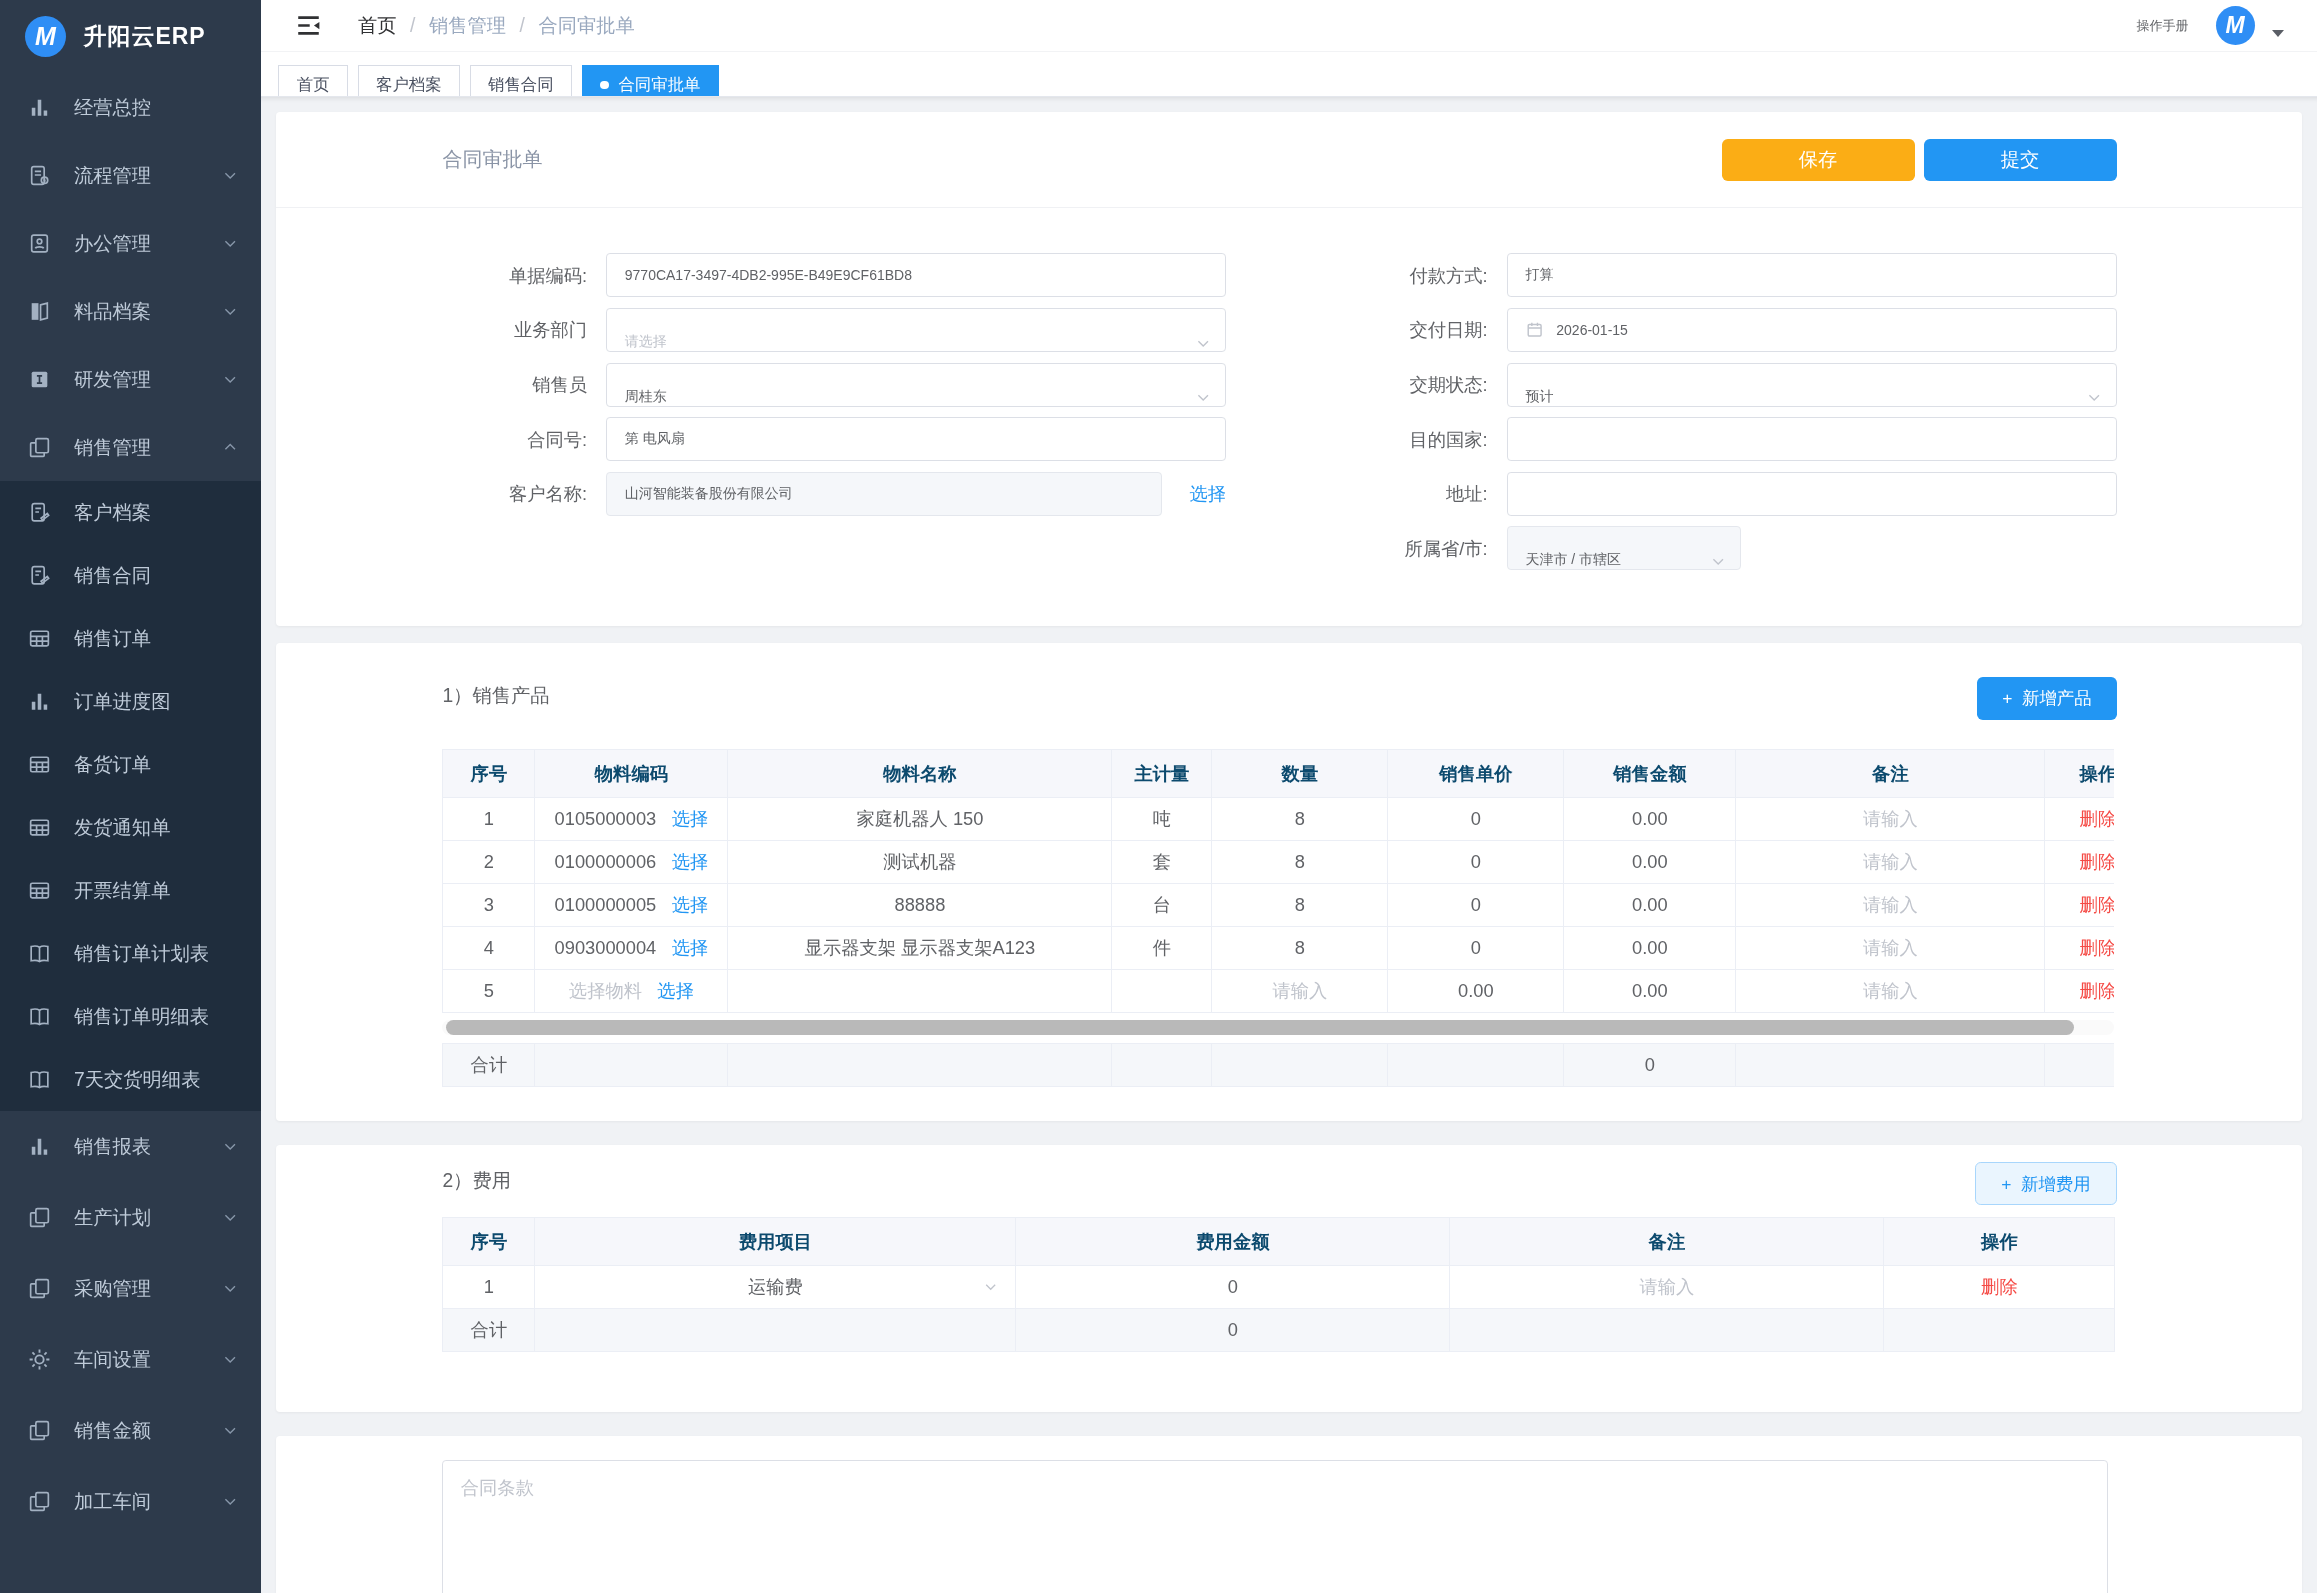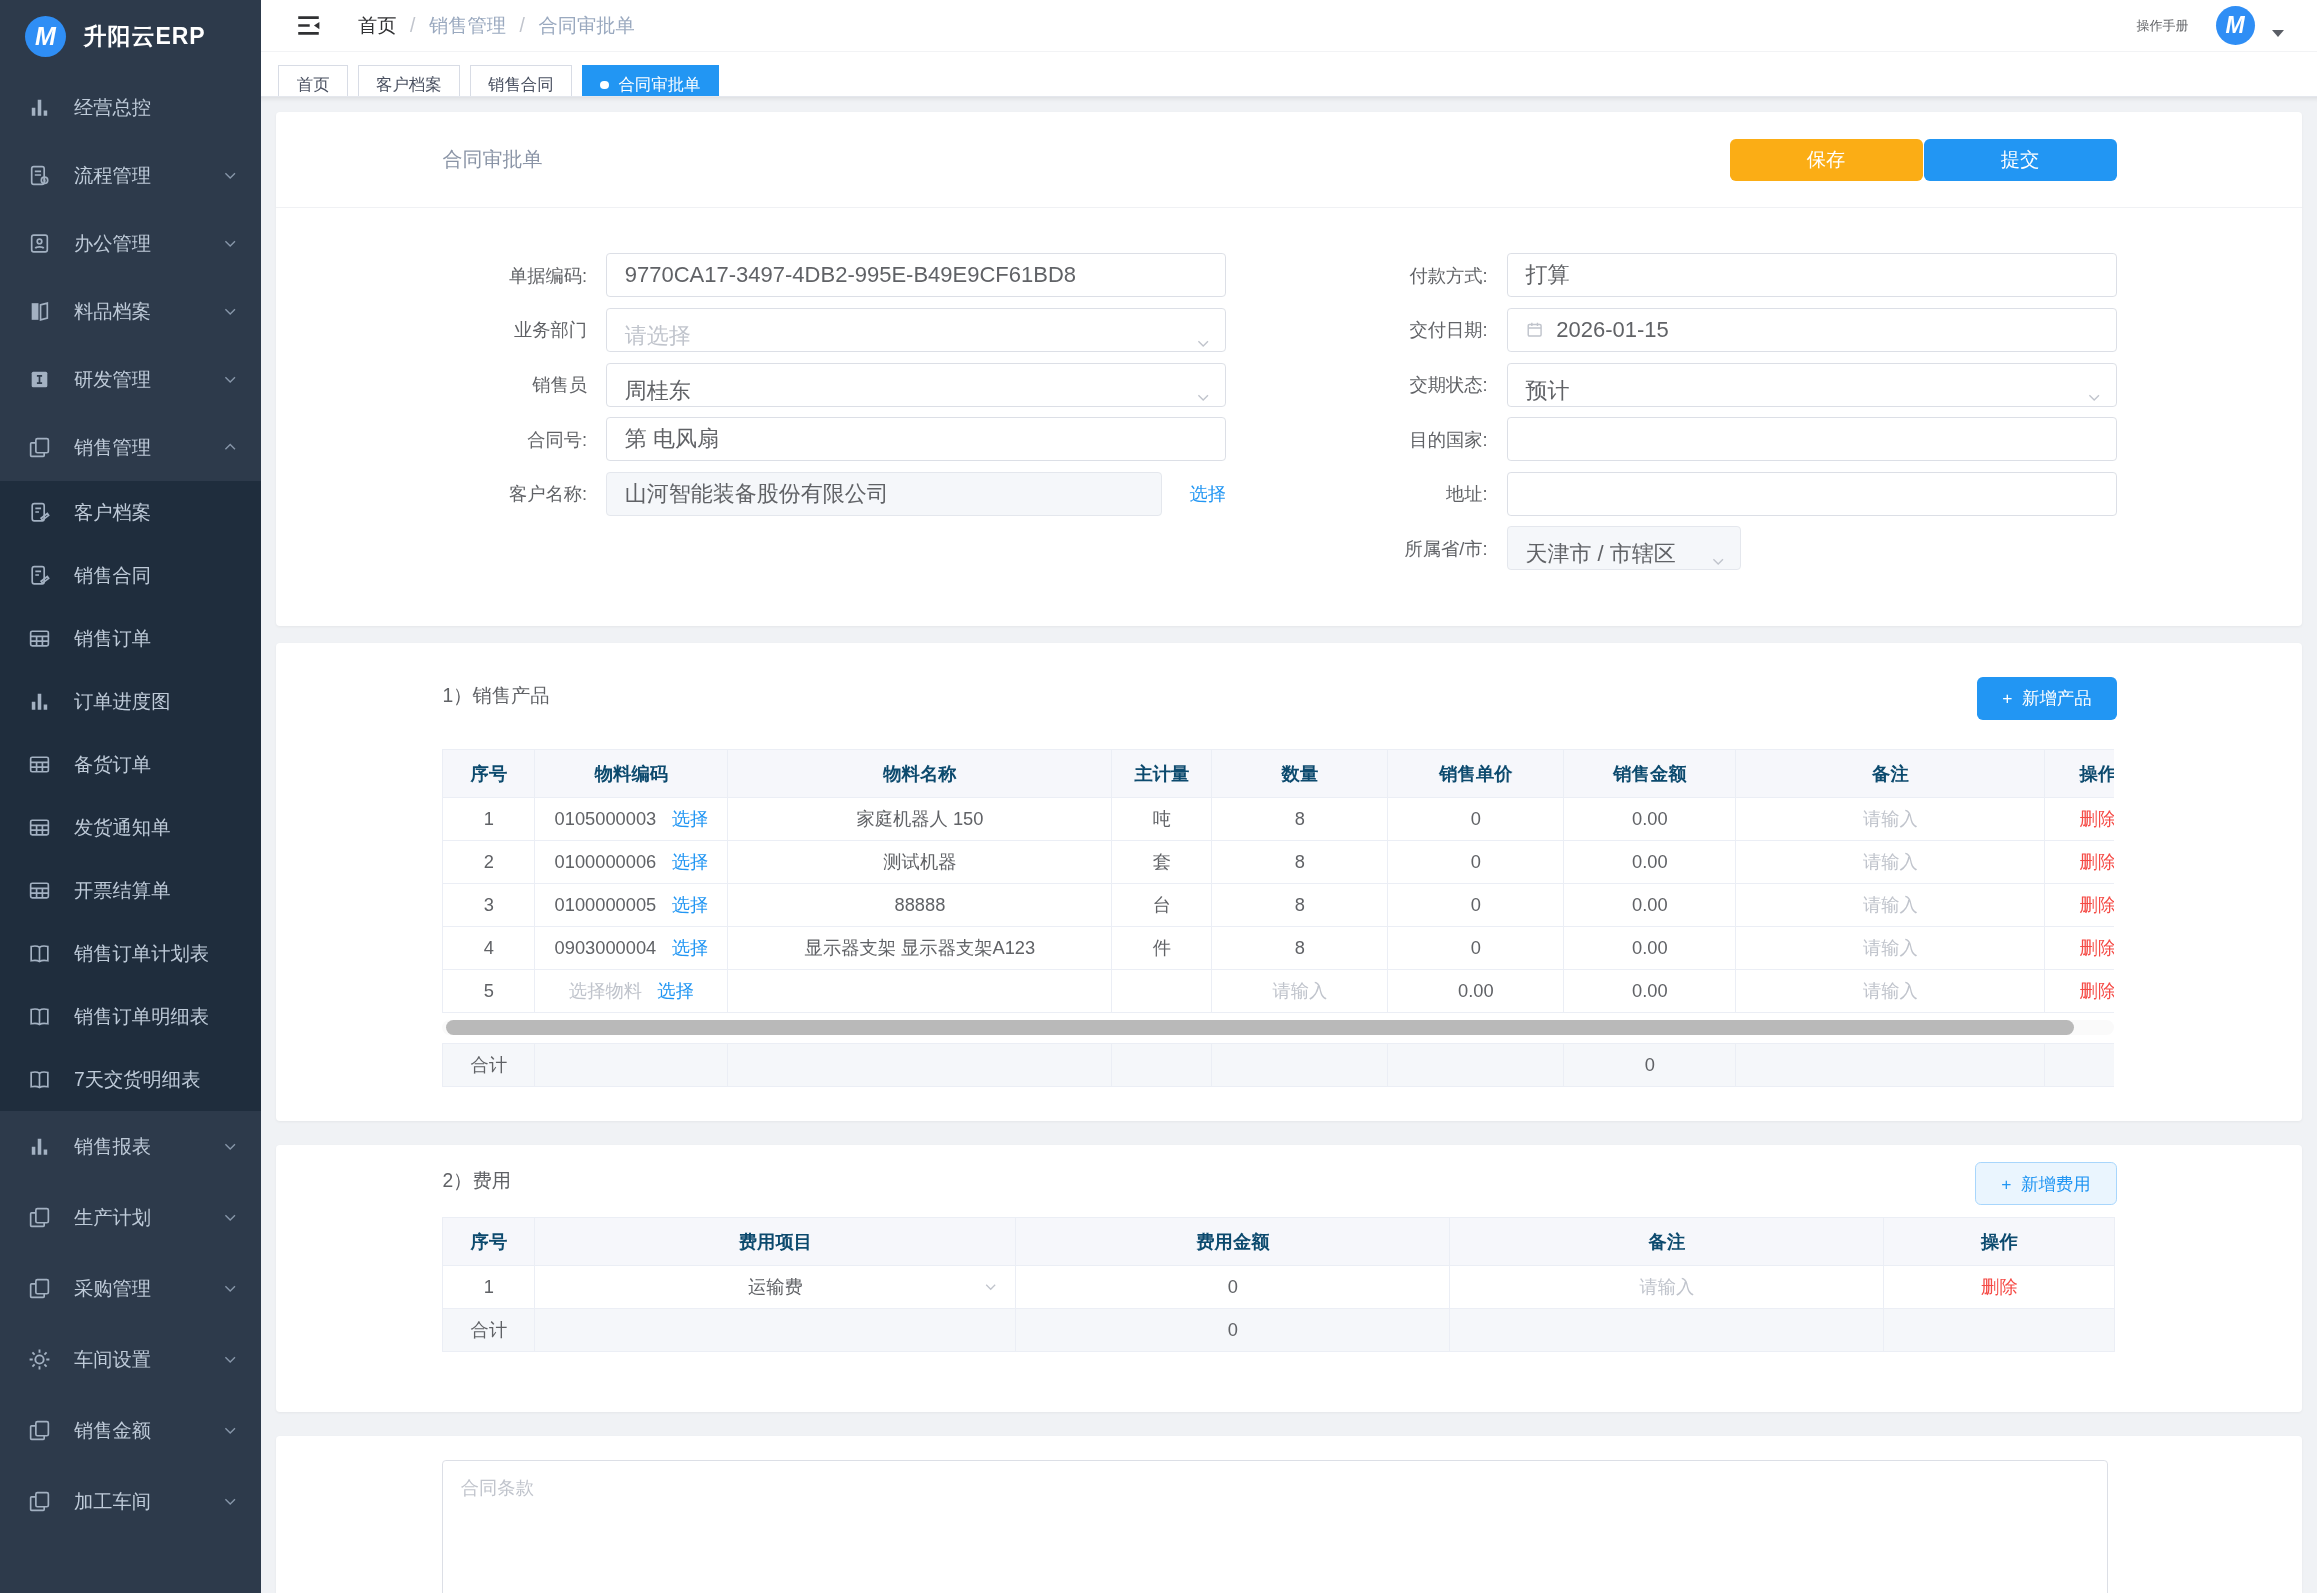--- a/index.html
+++ b/index.html
@@ -47,33 +47,33 @@
   .tab .dot { width:8.7px; height:8.7px; border-radius:50%; background:#fff; margin-right:9.7px; }
 
   .content { flex:1; position:relative; z-index:2; background:#f0f2f5; border-top:1px solid #e4e7ed;
              box-shadow:inset 0 6.8px 6.8px -6.8px rgba(0,0,0,.14); padding:15.4px 15.4px 0 15.4px; overflow:hidden; }
   .card { background:#fff; border-radius:3.9px; box-shadow:0 1px 2.9px rgba(0,0,0,.05); }
 
   
   .card-form { height:514px; overflow:hidden; }
   .card-head { height:96px; border-bottom:1px solid #f0f1f4; display:flex; align-items:center; padding:0 185px 0 166px; }
   .form-title { font-size:20px; color:#8a94a6; font-weight:normal; }
-  .head-btns { margin-left:auto; display:flex; gap:1px; }
+  .head-btns { margin-left:auto; display:flex; gap:9px; }
   .btn { border:none; border-radius:5.8px; font-size:19.3px; color:#fff; cursor:pointer; font-family:inherit; }
   .btn.big { width:193px; height:42px; }
   .btn.warn { background:#fbad15; }
   .btn.primary { background:#2296f3; }
   .form-cols { display:flex; padding:45px 185px 0 166px; gap:107px; }
   .fcol { flex:1; min-width:0; }
   .frow { display:flex; align-items:center; margin-bottom:10.6px; }
   .flabel { text-align:right; padding-right:19.3px; color:#606266; font-size:18.3px; flex:none; }
   .fcol.left .flabel { width:164px; }
   .fcol.right .flabel { width:174px; }
   .ctl { position:relative; flex:1; min-width:0; height:44px; border:1px solid #dcdfe6; border-radius:3.9px;
-         background:#fff; display:flex; align-items:center; padding:0 17.4px; font-size:22px; color:#606266; cursor:text; }
+         background:#fff; display:flex; align-items:center; padding:0 17.4px; font-size:14px; color:#606266; cursor:text; }
   .ctl.sel { cursor:pointer;align-items:flex-end; }
   .ctl.disabled { background:#f5f7fa; border-color:#e4e7ed; }
   .ctl.small { flex:none; width:234px; background:#f5f7fa; border-color:#e4e7ed; }
   .ctl .chevr { position:absolute; right:13.5px; color:#c0c4cc; display:flex; }
   .ctl .chevr svg { width:16.4px; height:16.4px; }
   .ph { color:#c0c4cc; }
   .lnk { color:#2296f3; cursor:pointer; text-decoration:none; }
   .sel-link { margin-left:27px; font-size:18.3px; flex:none; }
   .cal { display:flex; margin-right:11.6px; color:#c0c4cc; }
   .cal svg { width:19.3px; height:19.3px; }

